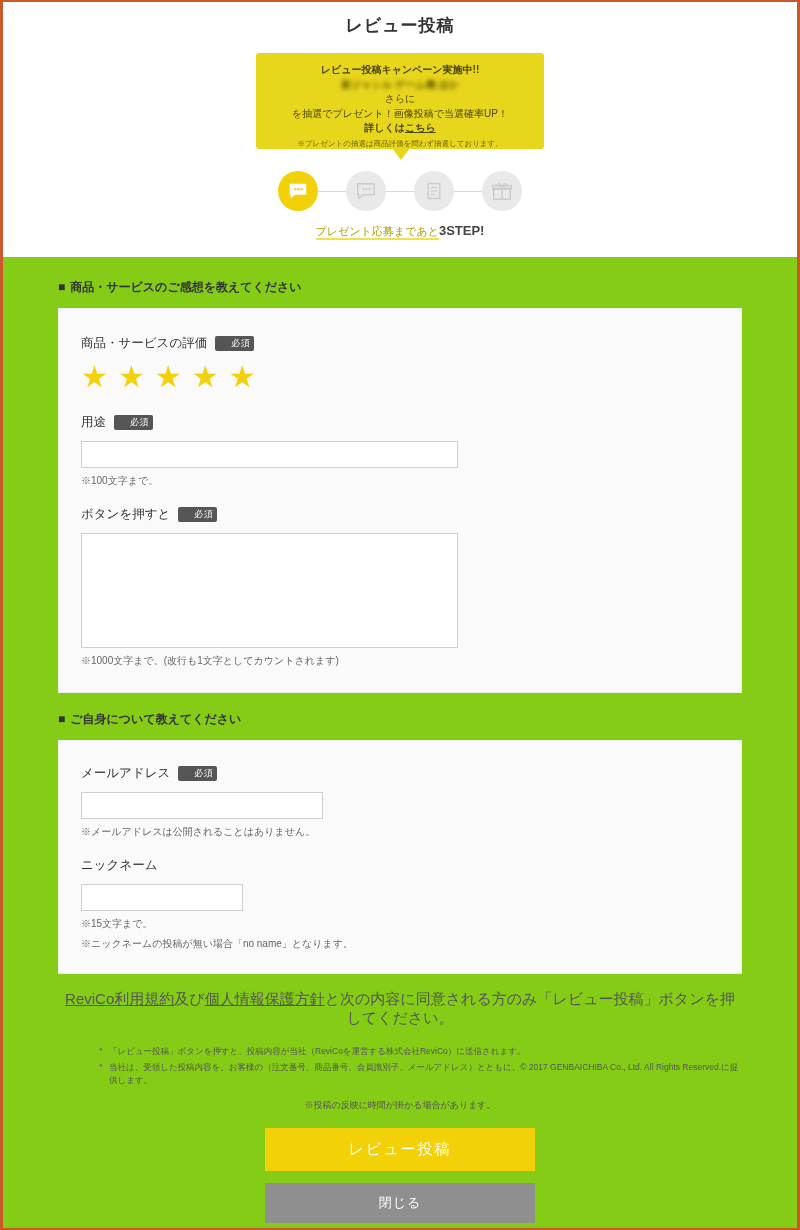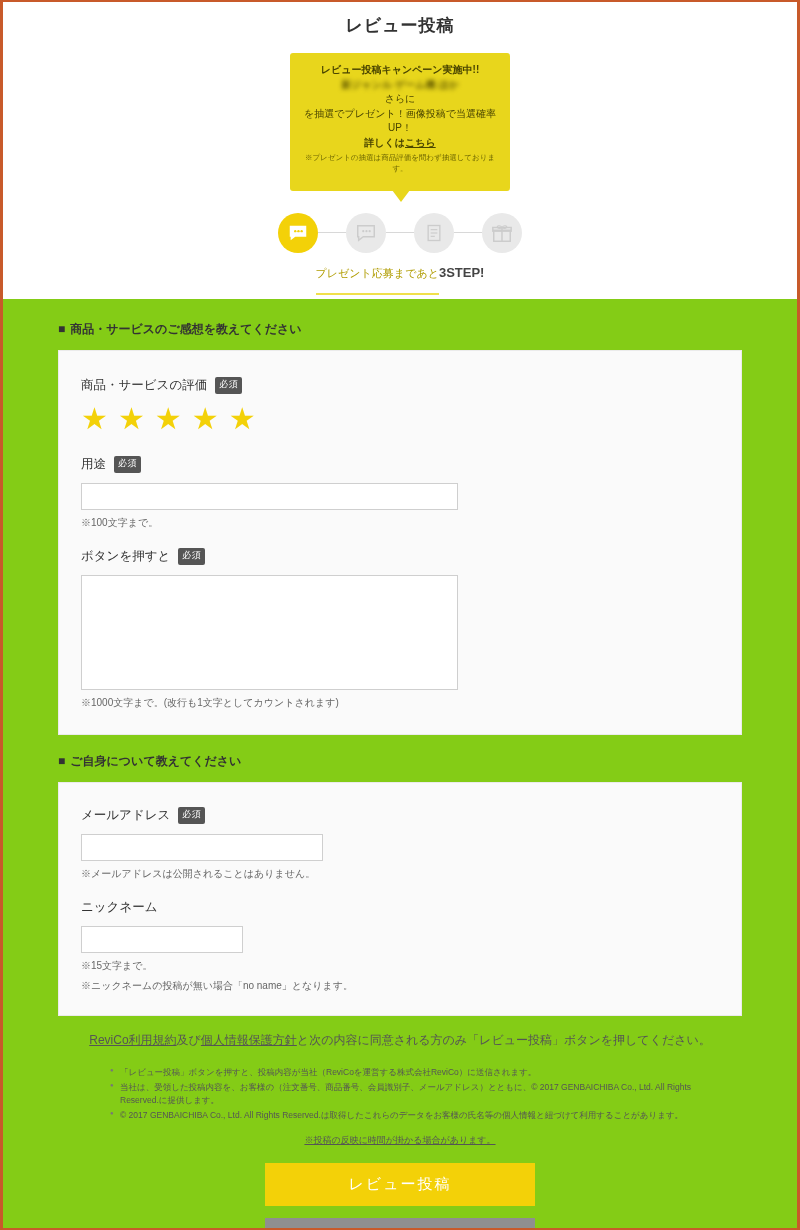--- a/index.html
+++ b/index.html
@@ -37,24 +37,24 @@
     letter-spacing: 1px;
     color: #333;
     margin: 0 0 16px 0;
   }
   .banner-wrap {
     display: flex;
     justify-content: center;
   }
   .banner {
     position: relative;
-    width: 220px;
+    width: 288px;
     background: #e8d61c;
     border-radius: 3px;
-    padding: 10px 8px 16px 8px;
+    padding: 10px 8px 0 8px;
     text-align: center;
     color: #4a4500;
     font-size: 10px;
     line-height: 1.45;
   }
   .banner:after {
     content: "";
     position: absolute;
     left: 50%;
     margin-left: -8px;
@@ -112,21 +112,21 @@
     font-size: 11px;
     color: #b09c00;
     margin-top: 12px;
   }
   .steps-caption b {
     color: #444;
     font-size: 13px;
   }
   .steps-caption .underline-y {
     border-bottom: 2px solid #f0e04a;
-    padding-bottom: 14px;
+    padding-bottom: 1px;
   }
   
   .content {
     padding: 22px 55px 0 55px;
   }
   .section-title {
     font-size: 12px;
     font-weight: bold;
     color: #333;
     margin: 0 0 12px 0;
@@ -138,28 +138,29 @@
   .card {
     background: #fafafa;
     border: 1px solid #ebebeb;
     padding: 26px 22px 24px 22px;
   }
   .field-label {
     font-size: 12.5px;
     color: #333;
     margin-bottom: 10px;
     display: flex;
+    align-items: center;
   }
   .req {
     display: inline-block;
     background: #555;
     color: #fff;
     font-size: 9px;
     line-height: 1;
-    padding: 3px 4px 3px 4px;
+    padding: 3px 4px 3px 16px;
     margin-left: 8px;
     border-radius: 2px;
     letter-spacing: 0.5px;
   }
   .stars {
     display: flex;
     gap: 10px;
     margin: 4px 0 22px 0;
   }
   .star {
@@ -192,31 +193,31 @@
     font-size: 10px;
     color: #666;
     margin: 6px 0 18px 0;
   }
   .note.last { margin-bottom: 0; }
   
   .legal {
     padding: 16px 55px 0 55px;
   }
   .legal-head {
-    font-size: 12px;
+    font-size: 15px;
     color: #555;
     text-align: center;
     margin-bottom: 17px;
   }
   .legal-head a {
     color: #555;
     text-decoration: underline;
   }
   .legal-list {
-    margin: 12px;
+    margin: 1px;
     padding: 0 0 0 40px;
     list-style: none;
   }
   .legal-list li {
     font-size: 8.5px;
     line-height: 1.55;
     color: #555;
     position: relative;
     padding-left: 10px;
     margin-bottom: 2px;
@@ -227,21 +228,20 @@
     left: 0;
     top: 0;
     font-size: 6px;
     color: #777;
   }
   .legal-center {
     text-align: center;
     font-size: 9px;
     color: #555;
     margin-top: 12px;
-    text-decoration: underline;
   }
   
   .buttons {
     padding: 16px 0 0 0;
     display: flex;
     flex-direction: column;
     align-items: center;
   }
   .btn-submit {
     width: 270px;
@@ -390,21 +390,20 @@
     </div>
   </div>
 
   <div class="legal">
     <div class="legal-head">
       <a href="#">ReviCo利用規約</a><span>及び</span><a href="#">個人情報保護方針</a><span>と次の内容に同意される方のみ「レビュー投稿」ボタンを押してください。</span>
     </div>
     <ul class="legal-list">
       <li>「レビュー投稿」ボタンを押すと、投稿内容が当社（ReviCoを運営する株式会社ReviCo）に送信されます。</li>
       <li>当社は、受領した投稿内容を、お客様の（注文番号、商品番号、会員識別子、メールアドレス）とともに、© 2017 GENBAICHIBA Co., Ltd. All Rights Reserved.に提供します。</li>
-      <li>© 2017 GENBAICHIBA Co., Ltd. All Rights Reserved.は取得したこれらのデータをお客様の氏名等の個人情報と紐づけて利用することがあります。</li>
     </ul>
     <div class="legal-center">※投稿の反映に時間が掛かる場合があります。</div>
   </div>
 
   <div class="buttons">
     <button class="btn-submit">レビュー投稿</button>
     <button class="btn-close">閉じる</button>
   </div>
 
 </div>

